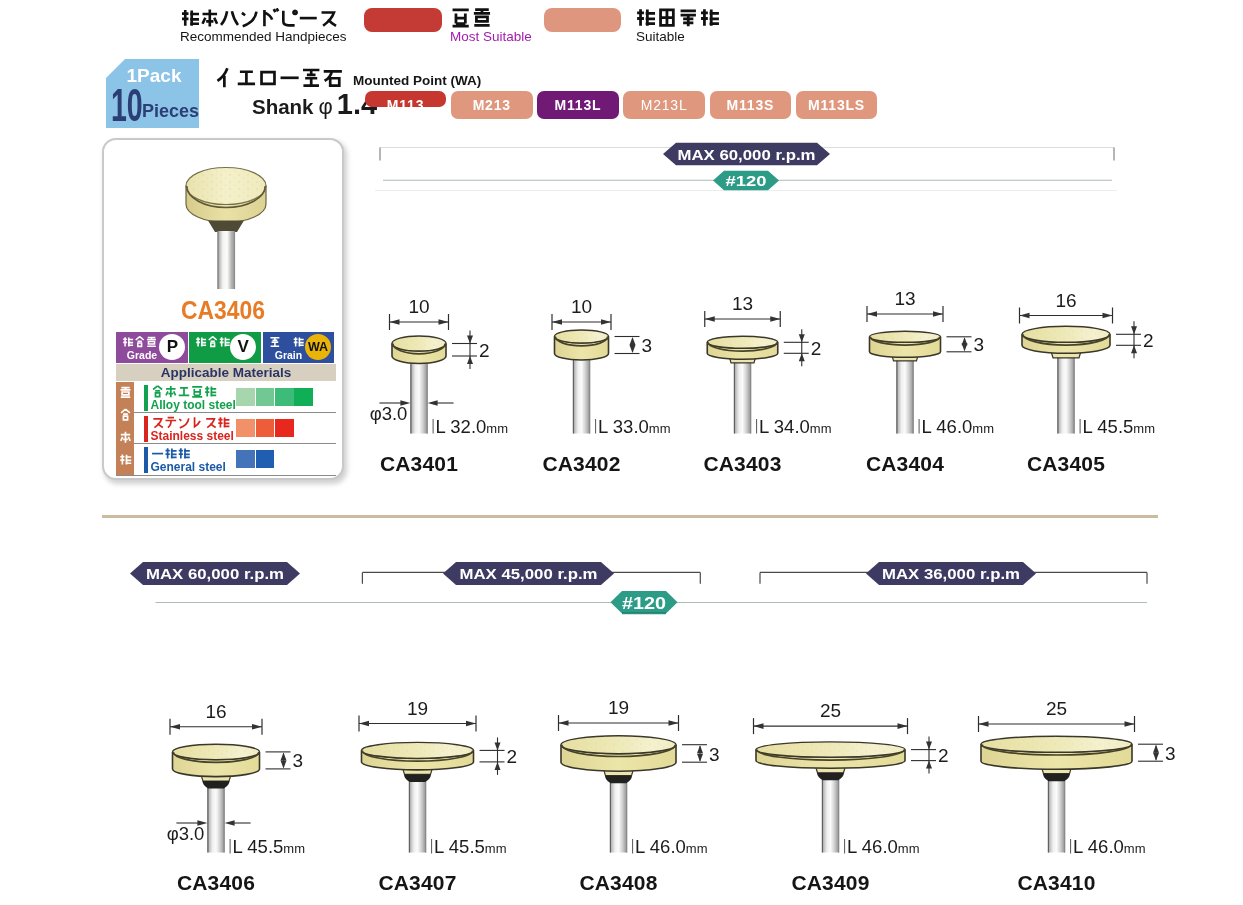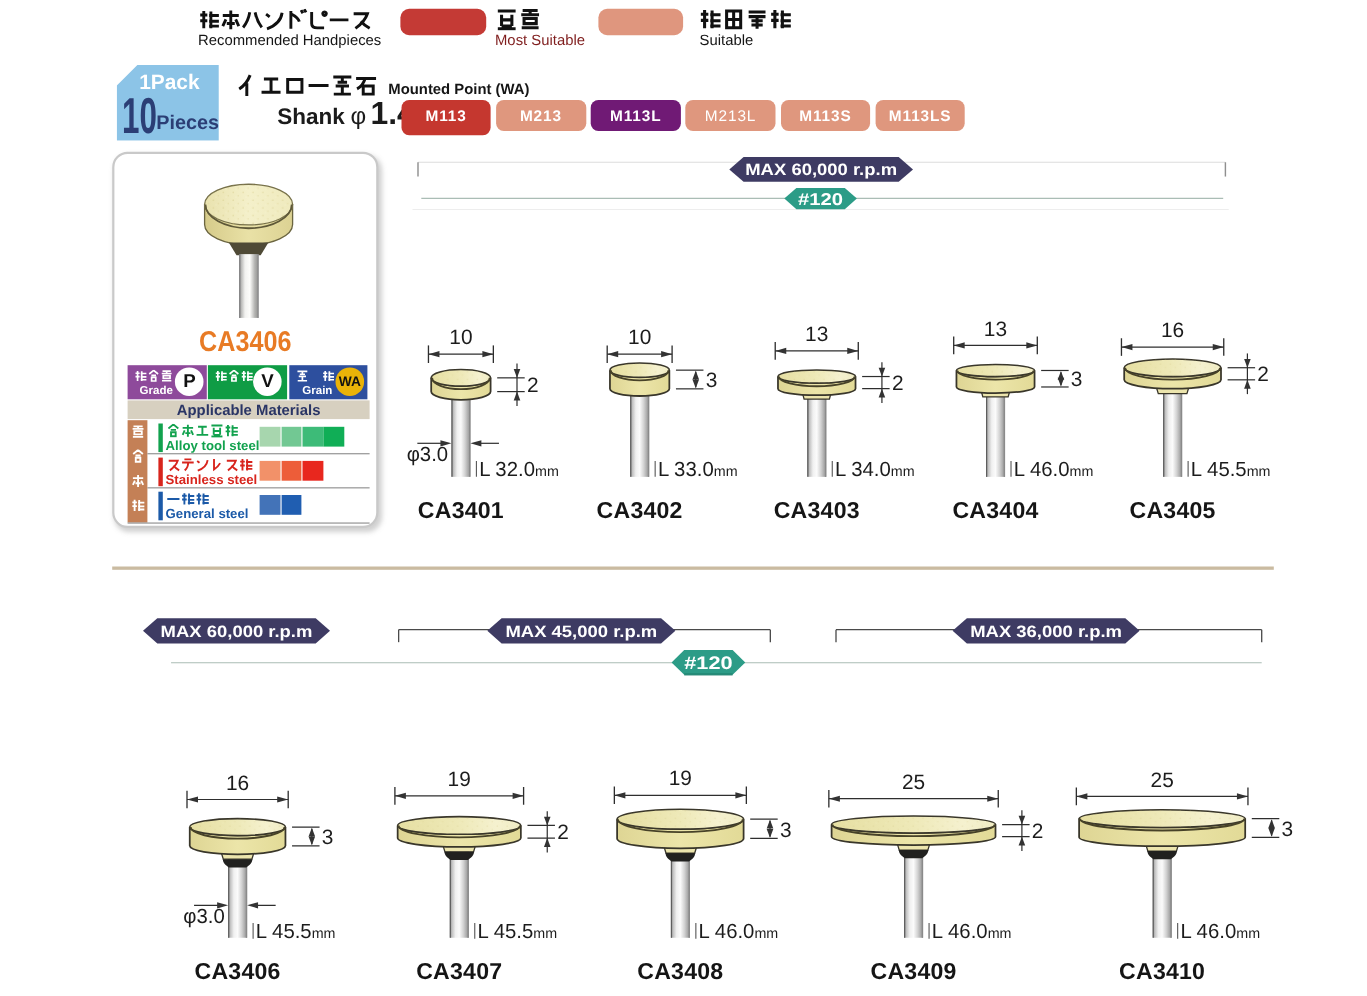--- a/index.html
+++ b/index.html
@@ -85,21 +85,21 @@
     </g>
   </svg>
 <div class="abs" style="left:180px;top:28.5px;font-size:13.5px;color:#151515;">Recommended Handpieces</div>
 <div class="abs" style="left:364px;top:8px;width:78px;height:24px;border-radius:8px;background:#c43a35;"></div>
 <svg class="abs" style="left:449.5px;top:6.5px;" width="43" height="21" viewBox="0 0 43 21">
     <g stroke="#111" stroke-width="13" fill="none" stroke-linecap="butt" stroke-linejoin="miter">
       <use href="#g_k3" x="0" y="0" width="21.3" height="21.3" transform="translate(0.00,0.00)"></use>
       <use href="#g_k7" x="0" y="0" width="21.3" height="21.3" transform="translate(21.30,0.00)"></use>
     </g>
   </svg>
-<div class="abs" style="left:450px;top:28.5px;font-size:13.5px;color:#7f1d1d;">Most Suitable</div>
+<div class="abs" style="left:450px;top:28.5px;font-size:13.5px;color:#a21caf;">Most Suitable</div>
 <div class="abs" style="left:543.5px;top:8px;width:77px;height:24px;border-radius:8px;background:#df967e;"></div>
 <svg class="abs" style="left:634.5px;top:6.5px;" width="85" height="21" viewBox="0 0 85 21">
     <g stroke="#111" stroke-width="13" fill="none" stroke-linecap="butt" stroke-linejoin="miter">
       <use href="#g_k5" x="0" y="0" width="21.3" height="21.3" transform="translate(0.00,0.00)"></use>
       <use href="#g_k2" x="0" y="0" width="21.3" height="21.3" transform="translate(21.30,0.00)"></use>
       <use href="#g_k6" x="0" y="0" width="21.3" height="21.3" transform="translate(42.60,0.00)"></use>
       <use href="#g_k5" x="0" y="0" width="21.3" height="21.3" transform="translate(63.90,0.00)"></use>
     </g>
   </svg>
 <div class="abs" style="left:636px;top:28.5px;font-size:13.5px;color:#151515;">Suitable</div>
@@ -116,21 +116,21 @@
       <use href="#g_k_tei" x="0" y="0" width="21.6" height="21.6" transform="translate(86.40,0.00)"></use>
       <use href="#g_k_ishi" x="0" y="0" width="21.6" height="21.6" transform="translate(108.00,0.00)"></use>
     </g>
   </svg>
 <div class="abs" style="left:353px;top:72.5px;font-size:13.5px;font-weight:bold;color:#151515;">Mounted Point (WA)</div>
 <div class="abs" style="left:212px;top:88px;display:flex;align-items:baseline;color:#1b1b1b;margin-left:40px;">
     <span style="font-size:20.5px;font-weight:bold;">Shank</span>
     <span style="font-size:22px;margin-left:5px;">φ</span>
     <span style="font-size:29px;font-weight:bold;margin-left:4px;">1.4</span>
   </div>
-<div class="abs" style="left:364.8px;top:90.6px;width:81.5px;height:32px;border-radius:7px;background:#c5372f;color:#fff;font-size:14px;font-weight:bold;letter-spacing:0.8px;text-align:center;line-height:28px;">M113</div>
+<div class="abs" style="left:364.8px;top:90.6px;width:81.5px;height:16px;border-radius:7px;background:#c5372f;color:#fff;font-size:14px;font-weight:bold;letter-spacing:0.8px;text-align:center;line-height:28px;">M113</div>
 <div class="abs" style="left:451.0px;top:90.6px;width:81.5px;height:28px;border-radius:7px;background:#df977e;color:#fff;font-size:14px;font-weight:bold;letter-spacing:0.8px;text-align:center;line-height:28px;">M213</div>
 <div class="abs" style="left:537.2px;top:90.6px;width:81.5px;height:28px;border-radius:7px;background:#701a75;color:#fff;font-size:14px;font-weight:bold;letter-spacing:0.8px;text-align:center;line-height:28px;">M113L</div>
 <div class="abs" style="left:623.4px;top:90.6px;width:81.5px;height:28px;border-radius:7px;background:#df977e;color:#fff;font-size:14px;font-weight:normal;letter-spacing:0.8px;text-align:center;line-height:28px;">M213L</div>
 <div class="abs" style="left:709.6px;top:90.6px;width:81.5px;height:28px;border-radius:7px;background:#df977e;color:#fff;font-size:14px;font-weight:bold;letter-spacing:0.8px;text-align:center;line-height:28px;">M113S</div>
 <div class="abs" style="left:795.8px;top:90.6px;width:81.5px;height:28px;border-radius:7px;background:#df977e;color:#fff;font-size:14px;font-weight:bold;letter-spacing:0.8px;text-align:center;line-height:28px;">M113LS</div>
 <div class="abs" style="left:102px;top:138px;width:242px;height:342px;background:#fff;border:2px solid #c9c9c9;border-radius:14px;box-shadow:2.5px 3.5px 5px rgba(120,120,120,0.35);"></div>
 <svg class="abs" style="left:102px;top:138px;" width="242" height="160" viewBox="0 0 242 160">
     <defs>
       <linearGradient id="ptg" x1="0" y1="0" x2="1" y2="0">
         <stop offset="0" stop-color="#e9e2ae"></stop>

